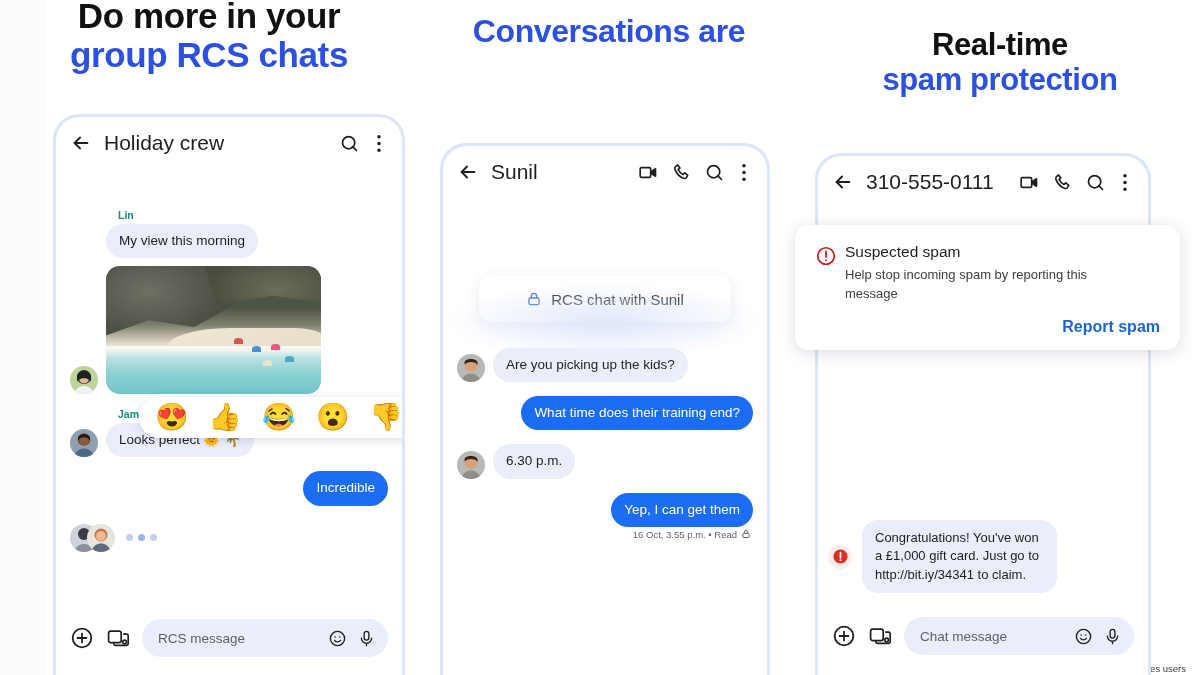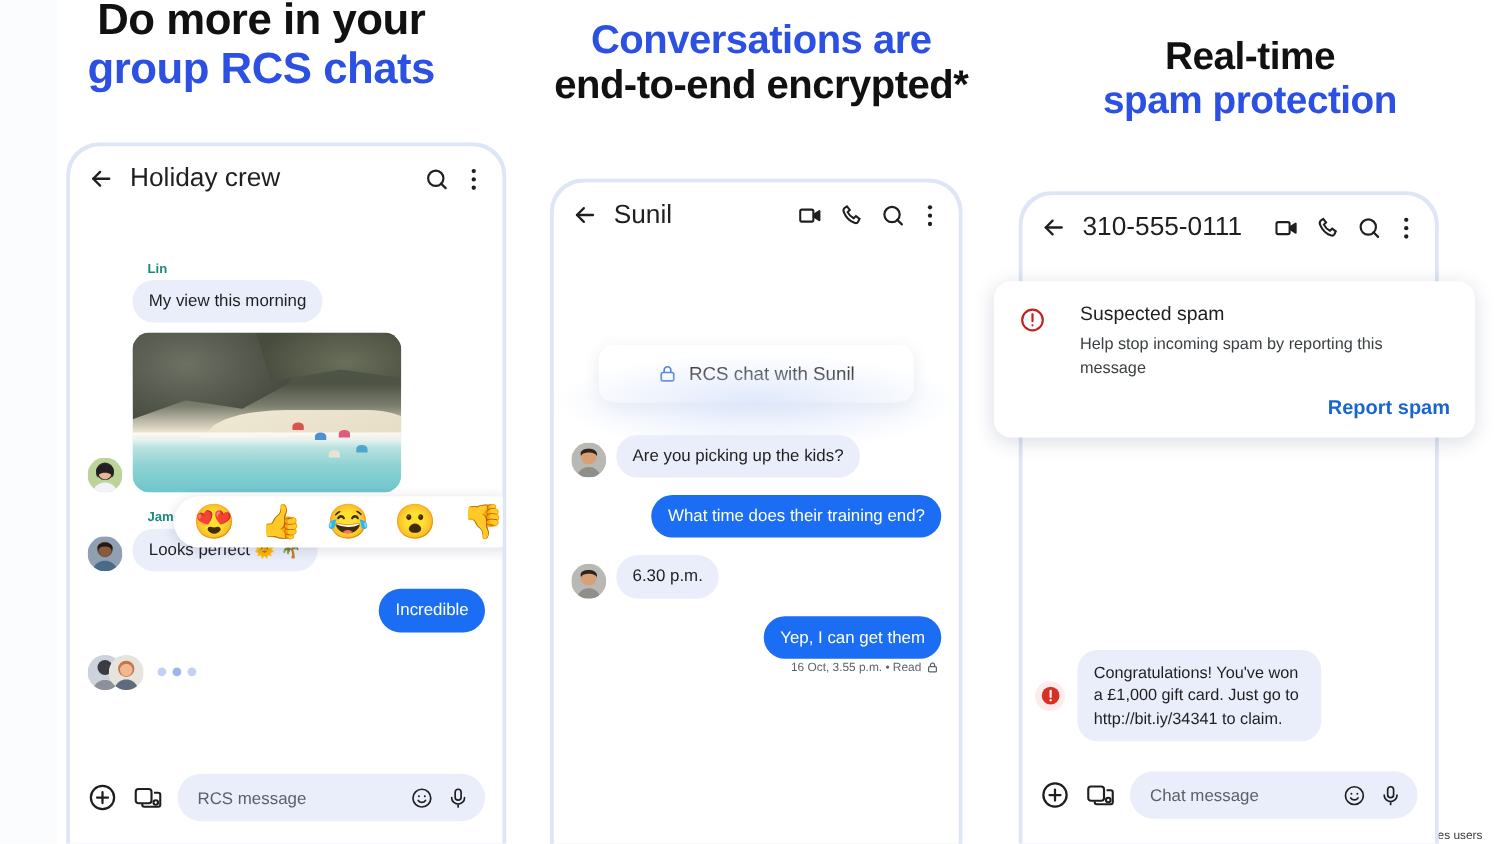--- a/index.html
+++ b/index.html
@@ -133,21 +133,21 @@
 
   .footnote{ position:absolute; right:14px; bottom:1px; font-size:9.5px; color:#3c4043; }
 
   
   .spamcard{
     position:absolute; left:795px; top:225px; width:385px;
     background:#fff; border-radius:14px; padding:18px 20px 14px 20px;
     box-shadow:0 3px 16px rgba(30,45,95,.16);
     z-index:5;
   }
-  .spamcard .hdr{ display:flex; gap:27px; }
+  .spamcard .hdr{ display:flex; gap:8px; }
   .spamcard .warn{ width:22px; height:22px; flex:0 0 22px; margin-top:2px; }
   .spamcard .ttl{ font-size:15.5px; color:#1f1f1f; margin-bottom:5px; }
   .spamcard .sub{ font-size:13px; color:#3c4043; line-height:1.45; max-width:285px; }
   .spamcard .act{ text-align:right; margin-top:14px; font-size:16px; color:#1a66d0; font-weight:600; }
 
   .spamrow{ position:absolute; left:828px; top:520px; display:flex; align-items:center; gap:10px; }
   .spambadge{ width:24px; height:24px; border-radius:50%; background:#fdecec;
     display:flex; align-items:center; justify-content:center; flex:0 0 24px; }
   .spambubble{ background:#eaeefb; border-radius:16px; padding:9px 13px; font-size:13px;
     line-height:1.42; color:#1f1f1f; width:195px; }
@@ -311,21 +311,20 @@
           </span>
         </div>
       </div>
 
     </div>
   </div>
 
   <div class="panel p2">
     <div class="headline h2">
       <span class="blue">Conversations are</span>
-      <span class="dark">end-to-end encrypted*</span>
     </div>
   </div>
 
   <div class="phone phone2">
     <div class="screen">
 
       <div class="appbar">
         <span class="back">
           <svg viewBox="0 0 24 24" width="22" height="22" fill="none" stroke="#1f1f1f" stroke-width="2" stroke-linecap="round" stroke-linejoin="round">
               <path d="M19 12H5"></path>

